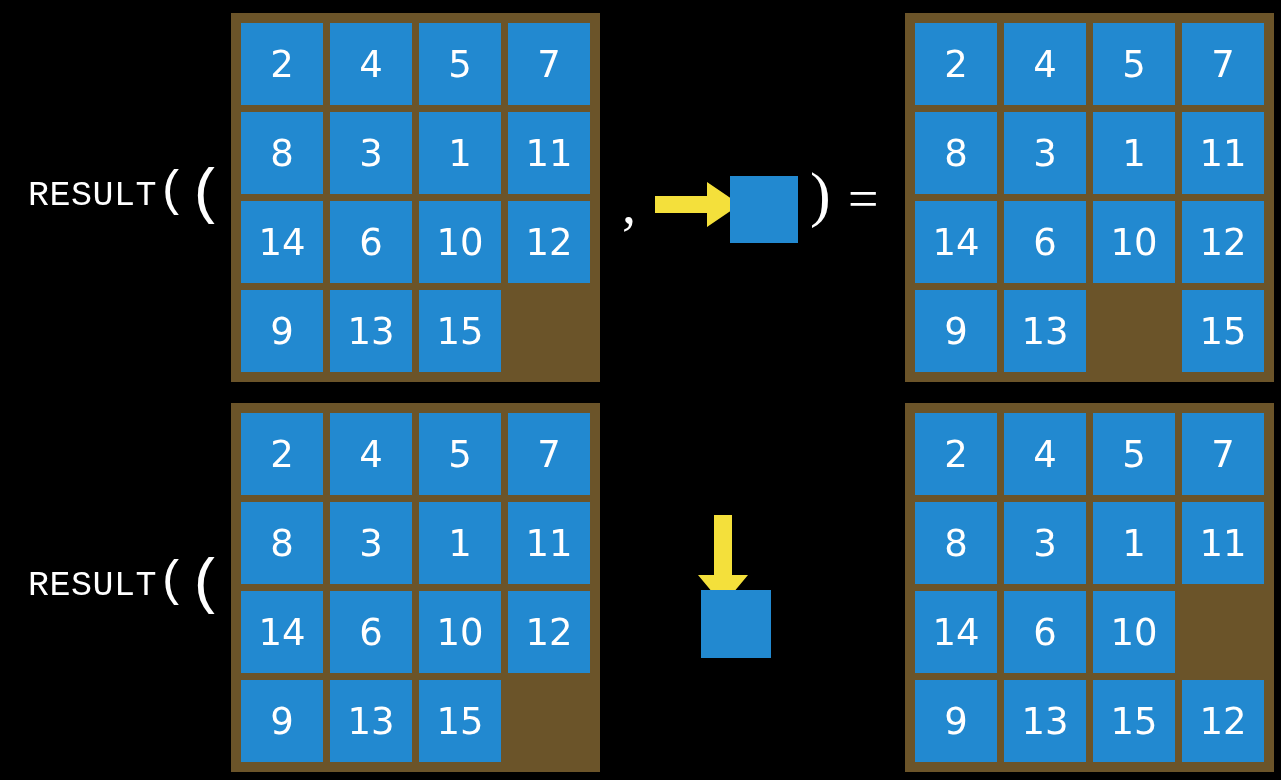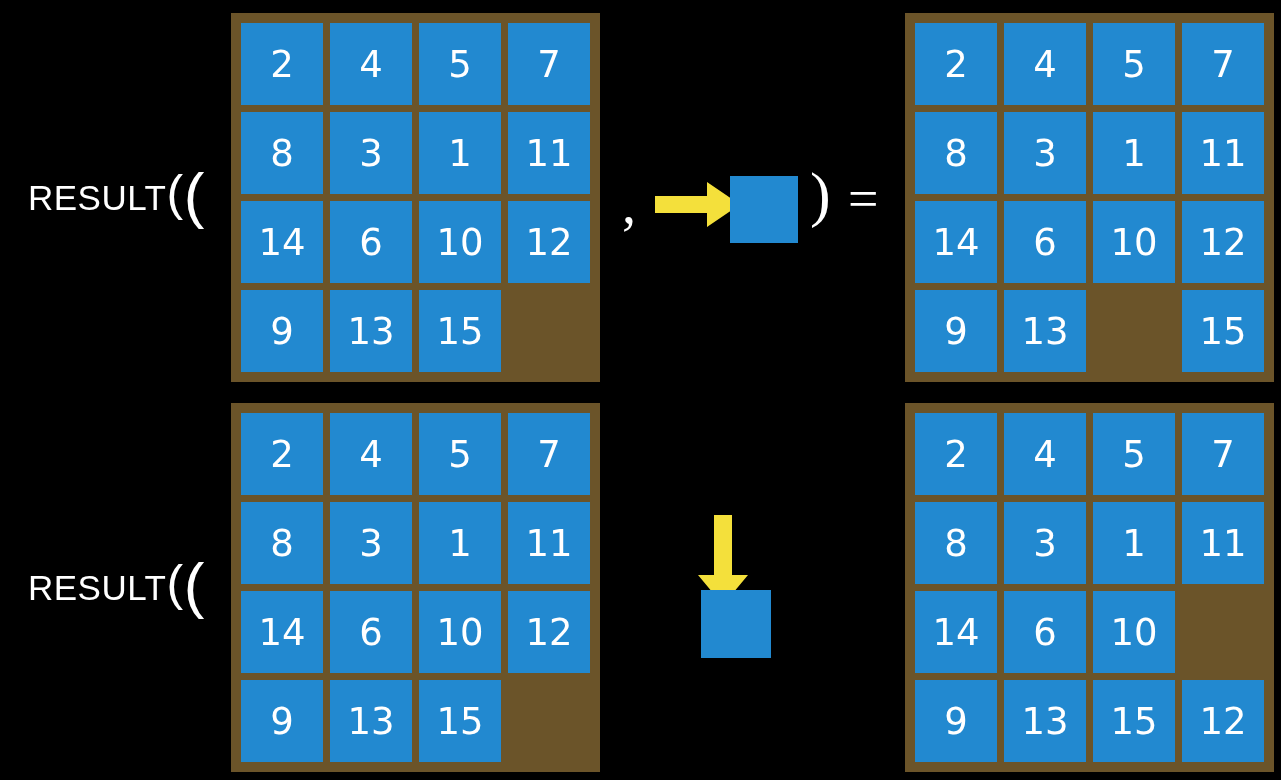--- a/index.html
+++ b/index.html
@@ -33,21 +33,21 @@
   .eq-row.row-1 { top: 0px;   height: 390px; }
   .eq-row.row-2 { top: 390px; height: 390px; }
 
   
   .result-label {
     position: absolute;
     left: 28px;
     top: 50%;
     transform: translateY(-50%);
     color: #ffffff;
-    font-family: Liberation Sans, sans-serif;
+    font-family: Liberation Mono, monospace;
     font-size: 50px;
     line-height: 1;
     letter-spacing: 0.5px;
     white-space: nowrap;
     font-variant: small-caps;
     text-transform: lowercase;
   }
   .result-label .paren {
     font-variant: normal;
     text-transform: none;

